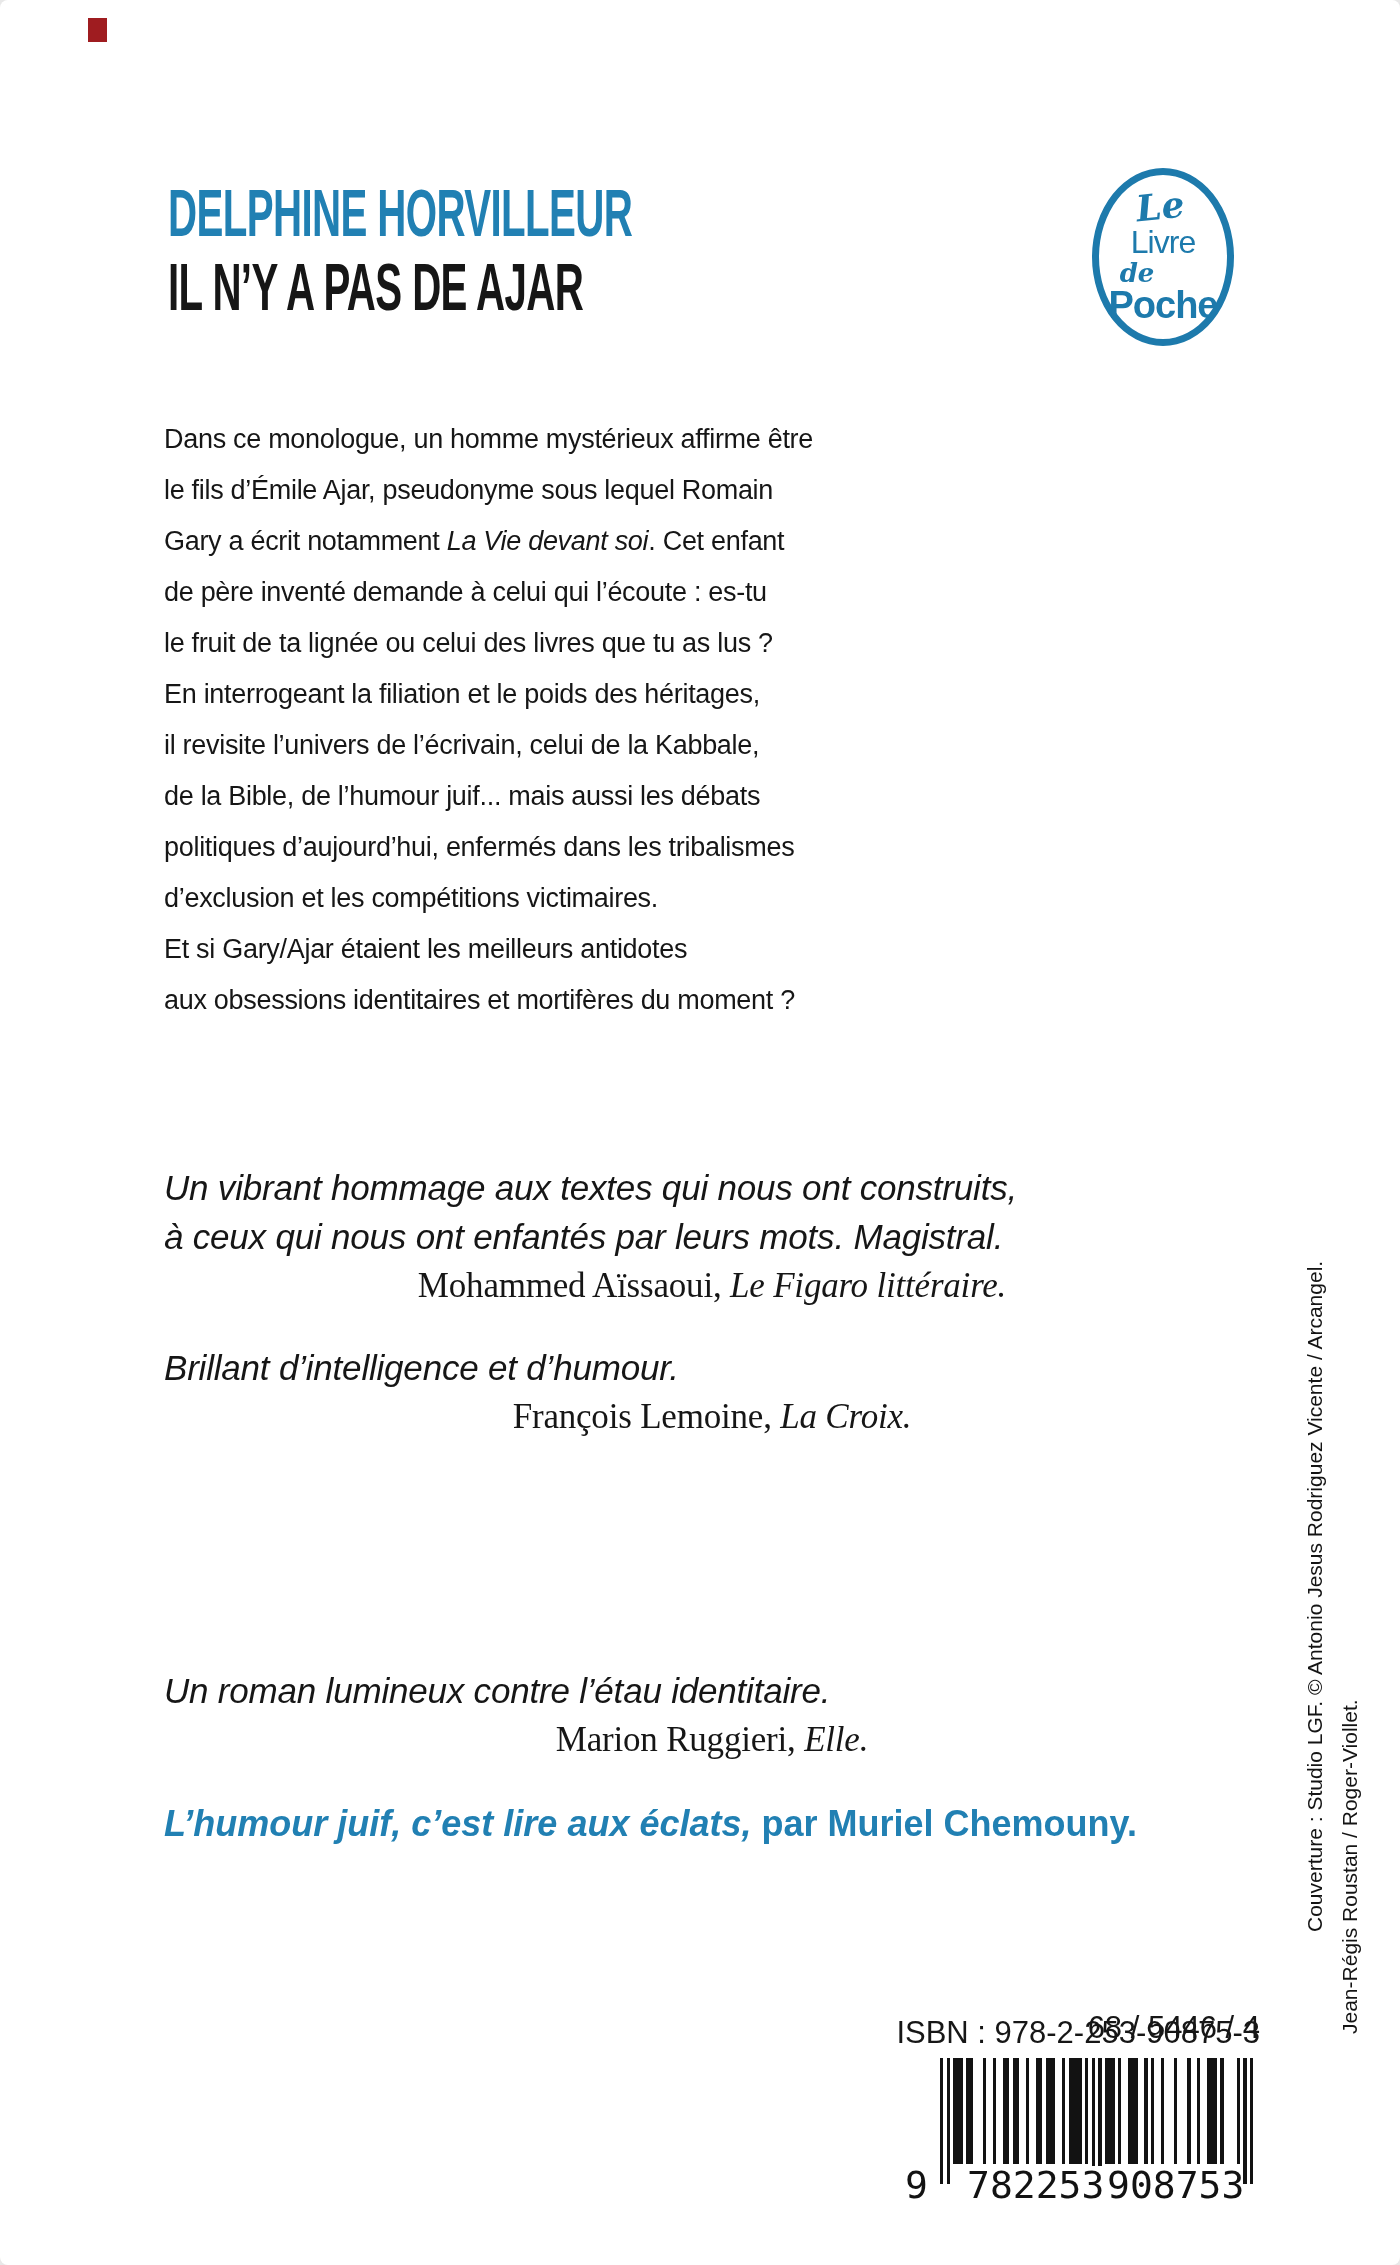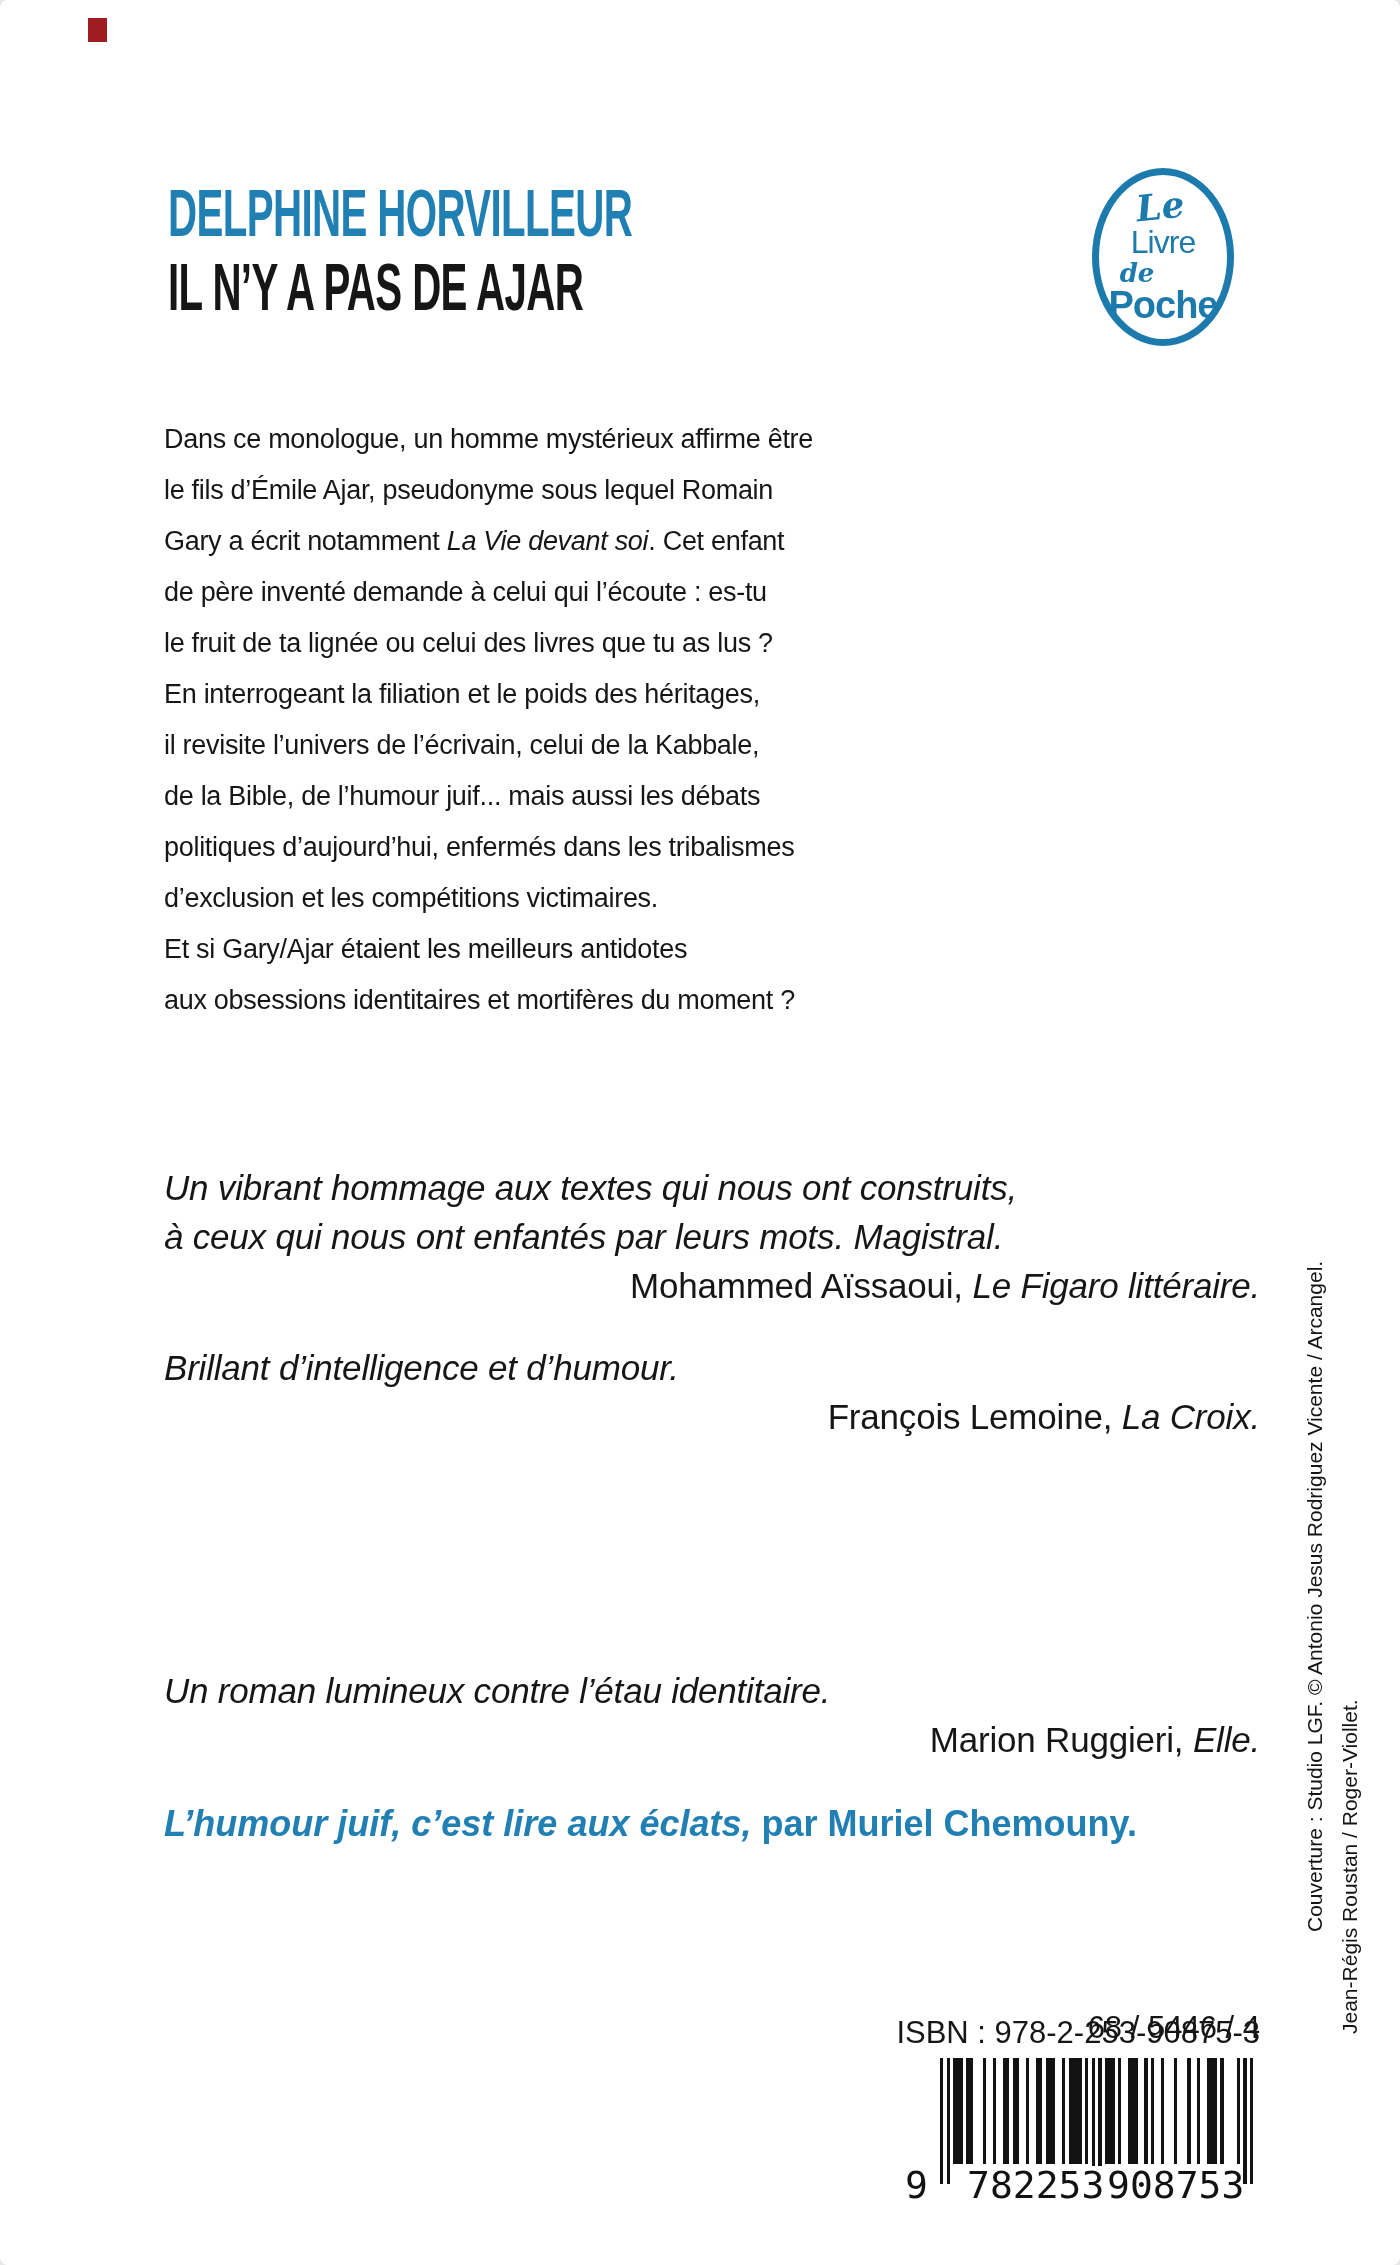--- a/index.html
+++ b/index.html
@@ -37,21 +37,21 @@
   .logo .livre{font-size:32px;line-height:38px;font-weight:400;letter-spacing:-1px;}
   .logo .de{font-family:"DejaVu Serif",serif;font-style:italic;font-weight:bold;font-size:26px;line-height:24px;margin-left:-52px;}
   .logo .poche{font-size:38px;line-height:40px;font-weight:600;letter-spacing:-1px;}
 
   
   .synopsis{left:164px;top:414px;width:1100px;font-size:27px;line-height:51px;letter-spacing:-0.3px;}
 
   
   .quote{left:164px;width:1096px;font-size:35px;line-height:49px;letter-spacing:-0.2px;}
   .q1{top:1163px;} .q2{top:1343px;} .q3{top:1481px;} .q4{top:1666px;}
-  .q-attr{text-align:right;font-style:normal;}
+  .q-attr{text-align:center;font-style:normal;font-family:Liberation Serif, serif;}
 
   
   .feature-note{left:164px;top:1802px;font-size:36px;line-height:44px;font-weight:bold;color:var(--accent,#2180b3);white-space:nowrap;}
 
   
   .edition{right:140px;top:1979px;font-size:31px;line-height:34px;text-align:left;margin-top:32px;}
   .isbn{right:140px;top:2016px;font-size:31px;line-height:34px;text-align:center;}
 
   
   .barcode{left:905px;top:2058px;width:352px;height:145px;}

